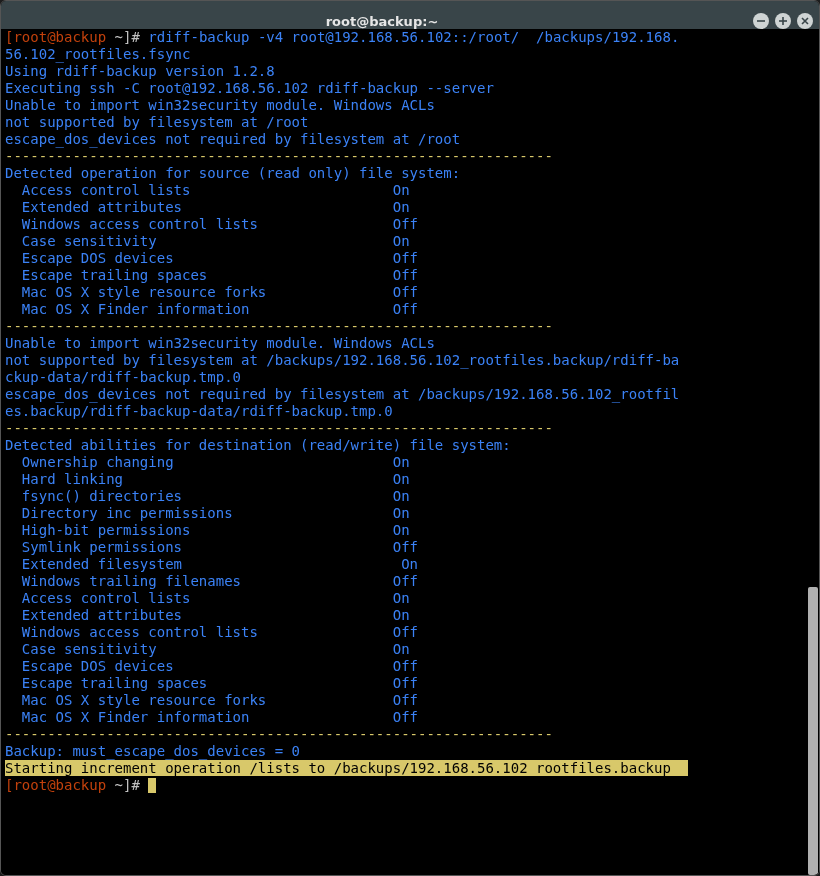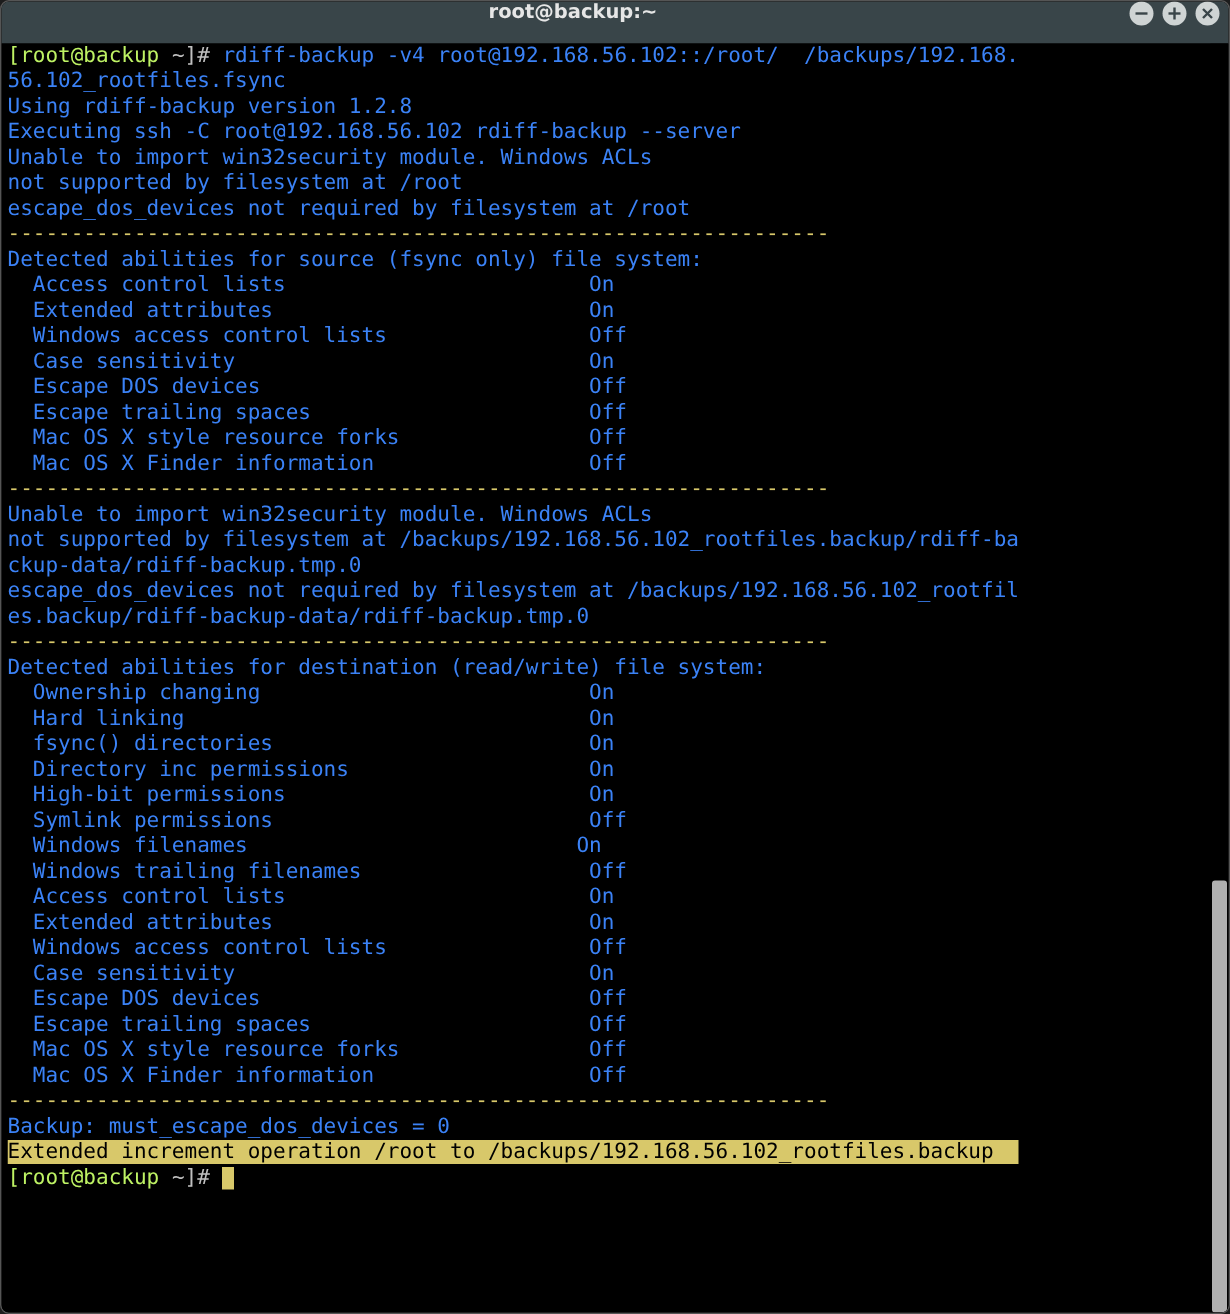--- a/index.html
+++ b/index.html
@@ -21,21 +21,21 @@
     border: 1px solid #555;
     box-sizing: border-box;
     border-radius: 6px;
     overflow: hidden;
   }
 
   .titlebar {
     height: 28px;
     background: #394549;
     display: flex;
-    align-items: flex-start;
+    align-items: flex-end;
     padding: 0 6px 0 10px;
     position: relative;
   }
 
   .titlebar .title {
     flex: 1;
     text-align: center;
     color: #e6e6e6;
     font-family: "DejaVu Sans", Arial, sans-serif;
     font-size: 13px;
@@ -92,21 +92,21 @@
     background: #000;
   }
   .scrollbar .thumb {
     position: absolute;
     left: 1px;
     right: 1px;
     background: #b0b0b0;
     border-radius: 2px;
   }
 
-  .prompt-user { color: #bef264; }
+  .prompt-user { color: #c2410c; }
   .prompt-rest { color: #c0c0c0; }
   .out { color: #3b82f6; }
   .dashline { color: #d8c86a; }
   .hl-line {
     background: #d8c86a;
     color: #000;
     display: inline;
   }
   .cursor {
     display: inline-block;
@@ -145,21 +145,21 @@
 
   <div class="terminal">
     <div class="terminal-inner" id="term"><span class="prompt-user">[root@backup</span><span class="prompt-rest"> ~]#</span><span class="out"> rdiff-backup -v4 root@192.168.56.102::/root/  /backups/192.168.</span>
 <span class="out">56.102_rootfiles.fsync</span>
 <span class="out">Using rdiff-backup version 1.2.8</span>
 <span class="out">Executing ssh -C root@192.168.56.102 rdiff-backup --server</span>
 <span class="out">Unable to import win32security module. Windows ACLs</span>
 <span class="out">not supported by filesystem at /root</span>
 <span class="out">escape_dos_devices not required by filesystem at /root</span>
 <span class="dashline">-----------------------------------------------------------------</span>
-<span class="out">Detected abilities for source (fsync only) file system:</span>
+<span class="out">Detected operation for source (read only) file system:</span>
 <span class="out">  Access control lists                        On</span>
 <span class="out">  Extended attributes                         On</span>
 <span class="out">  Windows access control lists                Off</span>
 <span class="out">  Case sensitivity                            On</span>
 <span class="out">  Escape DOS devices                          Off</span>
 <span class="out">  Escape trailing spaces                      Off</span>
 <span class="out">  Mac OS X style resource forks               Off</span>
 <span class="out">  Mac OS X Finder information                 Off</span>
 <span class="dashline">-----------------------------------------------------------------</span>
 <span class="out">Unable to import win32security module. Windows ACLs</span>
@@ -168,32 +168,32 @@
 <span class="out">escape_dos_devices not required by filesystem at /backups/192.168.56.102_rootfil</span>
 <span class="out">es.backup/rdiff-backup-data/rdiff-backup.tmp.0</span>
 <span class="dashline">-----------------------------------------------------------------</span>
 <span class="out">Detected abilities for destination (read/write) file system:</span>
 <span class="out">  Ownership changing                          On</span>
 <span class="out">  Hard linking                                On</span>
 <span class="out">  fsync() directories                         On</span>
 <span class="out">  Directory inc permissions                   On</span>
 <span class="out">  High-bit permissions                        On</span>
 <span class="out">  Symlink permissions                         Off</span>
-<span class="out">  Windows filenames                          On</span>
+<span class="out">  Extended filesystem                          On</span>
 <span class="out">  Windows trailing filenames                  Off</span>
 <span class="out">  Access control lists                        On</span>
 <span class="out">  Extended attributes                         On</span>
 <span class="out">  Windows access control lists                Off</span>
 <span class="out">  Case sensitivity                            On</span>
 <span class="out">  Escape DOS devices                          Off</span>
 <span class="out">  Escape trailing spaces                      Off</span>
 <span class="out">  Mac OS X style resource forks               Off</span>
 <span class="out">  Mac OS X Finder information                 Off</span>
 <span class="dashline">-----------------------------------------------------------------</span>
 <span class="out">Backup: must_escape_dos_devices = 0</span>
-<span class="hl-line">Extended increment operation /root to /backups/192.168.56.102_rootfiles.backup  </span>
+<span class="hl-line">Starting increment operation /lists to /backups/192.168.56.102_rootfiles.backup  </span>
 <span class="prompt-user">[root@backup</span><span class="prompt-rest"> ~]# </span><span class="cursor"></span></div>
     <div class="scrollbar">
       <div class="thumb" id="thumb" style="top: 66%; height: 34%;"></div>
     </div>
   </div>
 
 </div>
 
 </body></html>

